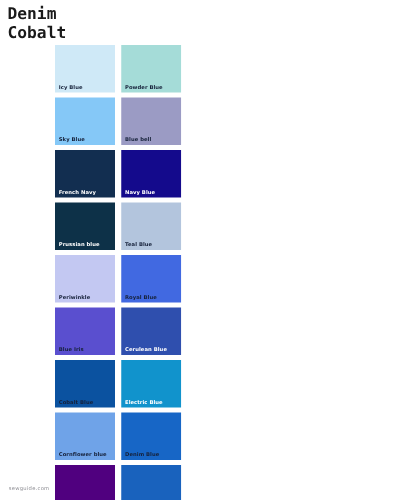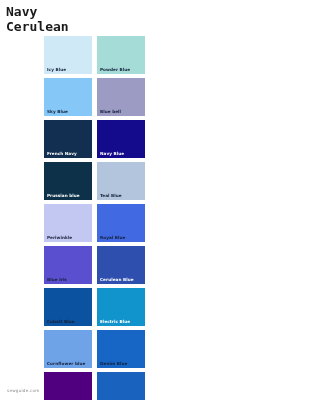--- a/index.html
+++ b/index.html
@@ -84,22 +84,22 @@
     color: #8d8d93;
     white-space: nowrap;
   }
 </style>
 </head>
 <body>
 
 <div id="page">
 
   <div id="title-block">
-    <span class="title-line">Navy</span>
-    <span class="title-line">Cerulean</span>
+    <span class="title-line">Denim</span>
+    <span class="title-line">Cobalt</span>
   </div>
 
   <div id="swatch-grid">
       <div class="swatch" style="background: rgb(207, 233, 247);">
         <span class="swatch-label label-dark">Icy Blue</span>
       </div>
       <div class="swatch" style="background: rgb(165, 220, 216);">
         <span class="swatch-label label-dark">Powder Blue</span>
       </div>
       <div class="swatch" style="background: rgb(133, 200, 247);">

